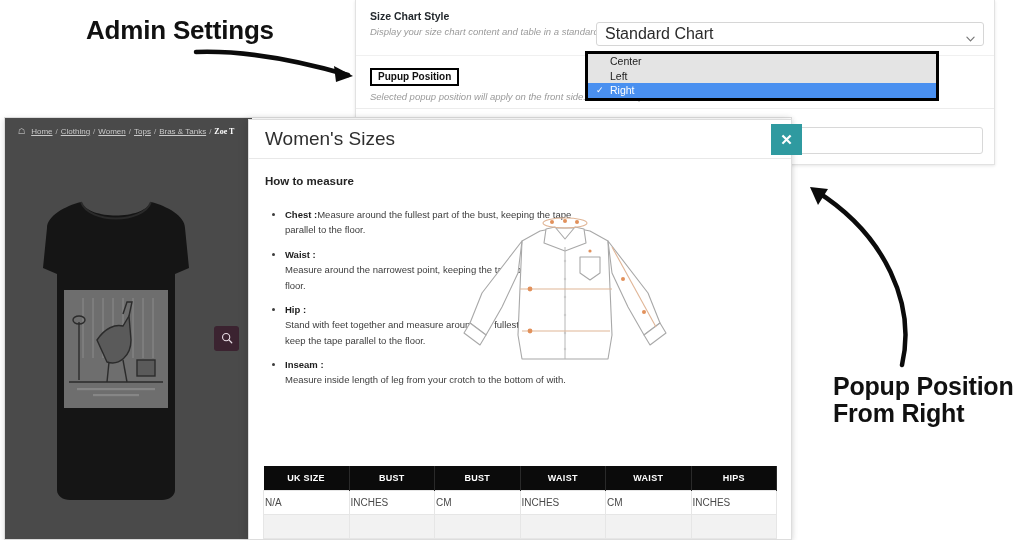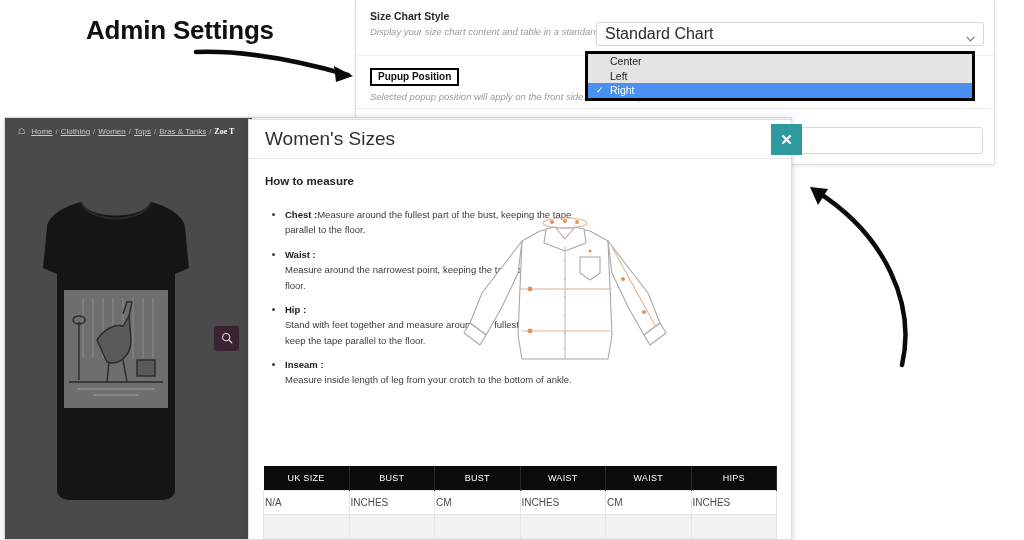--- a/index.html
+++ b/index.html
@@ -73,21 +73,21 @@
     display:flex;align-items:center;
     padding:0 8px;
     font-size:16px;color:#2b2b2b;
     position:relative;
   }
   .fake-select .chev{
     position:absolute;right:8px;top:50%;transform:translateY(-50%);
     width:9px;height:9px;
   }
   .dropdown{
-    position:absolute;left:585px;top:51px;width:390px;
+    position:absolute;left:585px;top:51px;width:354px;
     border:3px solid #000;
     background:#e4e4e4;
     box-sizing:border-box;
     z-index:30;
   }
   .dd-opt{
     height:14.5px;line-height:14.5px;
     font-size:10.5px;color:#1d1d1d;
     padding-left:22px;position:relative;
     box-sizing:border-box;
@@ -178,21 +178,21 @@
   .shirt-fig{position:absolute;left:195px;top:0px;width:210px;height:170px;}
 
   
   .size-table{
     position:absolute;left:14px;bottom:0;width:514px;
     border-collapse:collapse;
     table-layout:fixed;
   }
   .size-table th{
     background:#0b0b0b;color:#ffffff;
-    font-size:9px;font-weight:normal;letter-spacing:.3px;
+    font-size:9px;font-weight:bold;letter-spacing:.3px;
     height:22px;
     border-right:1px solid #2a2a2a;
     text-align:center;
   }
   .size-table td{
     font-size:10px;color:#4a4a4a;text-align:left;height:21px;
     border:1px solid #e6e6e6;background:#fff;
   }
   .size-table tr.faded td{
     background:#f2f2f2;color:#d8d8d8;
@@ -323,21 +323,21 @@
           <li>
             <b>Chest :</b><span>Measure around the fullest part of the bust, keeping the tape parallel to the floor.</span>
           </li>
           <li>
             <b>Waist :</b><br><span>Measure around the narrowest point, keeping the tape parallel to the floor.</span>
           </li>
           <li class="wide">
             <b>Hip :</b><br><span>Stand with feet together and measure around the fullest point of the hip, keep the tape parallel to the floor.</span>
           </li>
           <li class="wide">
-            <b>Inseam :</b><br><span>Measure inside length of leg from your crotch to the bottom of ankle.</span>
+            <b>Inseam :</b><br><span>Measure inside length of leg from your crotch to the bottom of with.</span>
           </li>
         </ul>
 
         <div class="shirt-fig">
           <svg width="210" height="170" viewBox="0 0 210 170">
             <g fill="#ffffff" stroke="#a8a8a8" stroke-width="1.1" stroke-linejoin="round">
 
               <path d="M62 34 L80 24 L95 21 L115 21 L130 24 L148 34 L152 128 L148 152 L62 152 L58 128 Z"></path>
 
               <path d="M62 34 L22 86 L10 116 L26 128 L42 100 L58 66 Z"></path>
@@ -419,19 +419,21 @@
     <span>✕</span>
   </div>
 
   <div class="annot" id="annot-admin">Admin Settings</div>
 
   <svg class="arrow-svg" style="left:190px;top:42px;" width="190" height="50" viewBox="0 0 190 50">
     <path d="M6 10 C60 8, 120 22, 158 33" stroke="#0b0b0b" stroke-width="4.5" fill="none" stroke-linecap="round"></path>
     <path d="M163 34 L144 24 L146 40 Z" fill="#0b0b0b"></path>
   </svg>
 
+  <div class="annot" id="annot-popup">Popup Position
+From Right</div>
 
   <svg class="arrow-svg" style="left:786px;top:165px;" width="130" height="215" viewBox="0 0 130 215">
     <path d="M116 200 C130 140, 100 70, 30 26" stroke="#0b0b0b" stroke-width="4.5" fill="none" stroke-linecap="round"></path>
     <path d="M24 22 L42 24 L32 40 Z" fill="#0b0b0b"></path>
   </svg>
 
 </div>
 
 </body></html>

